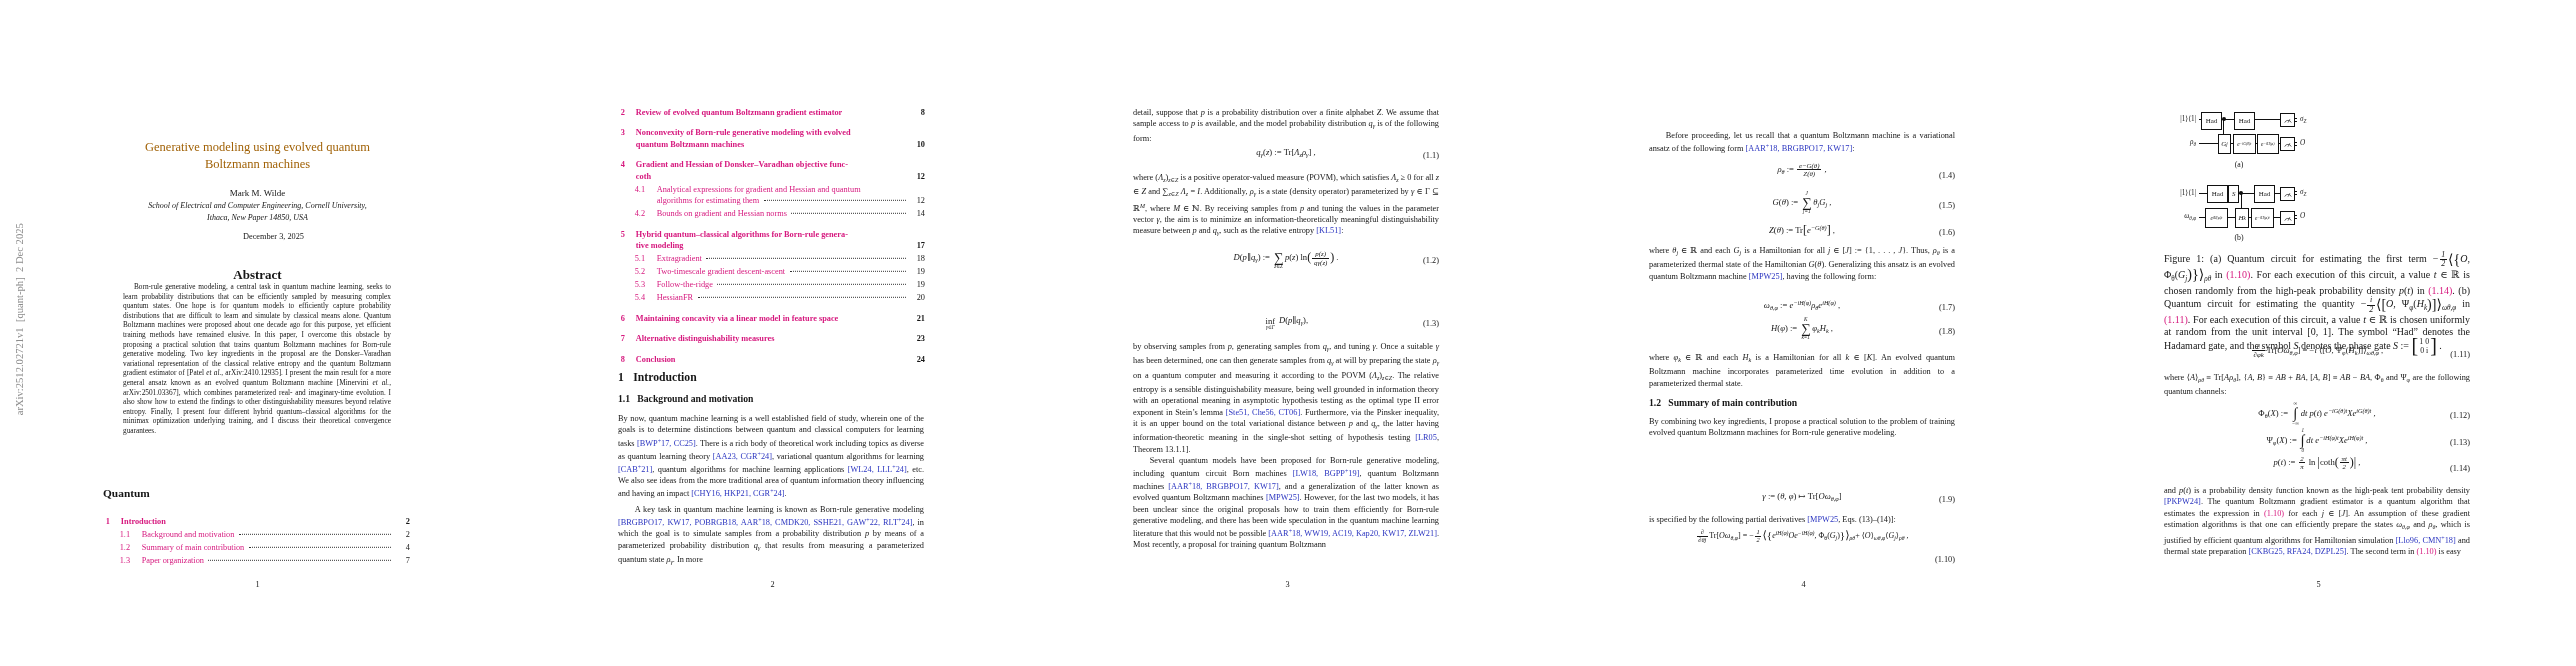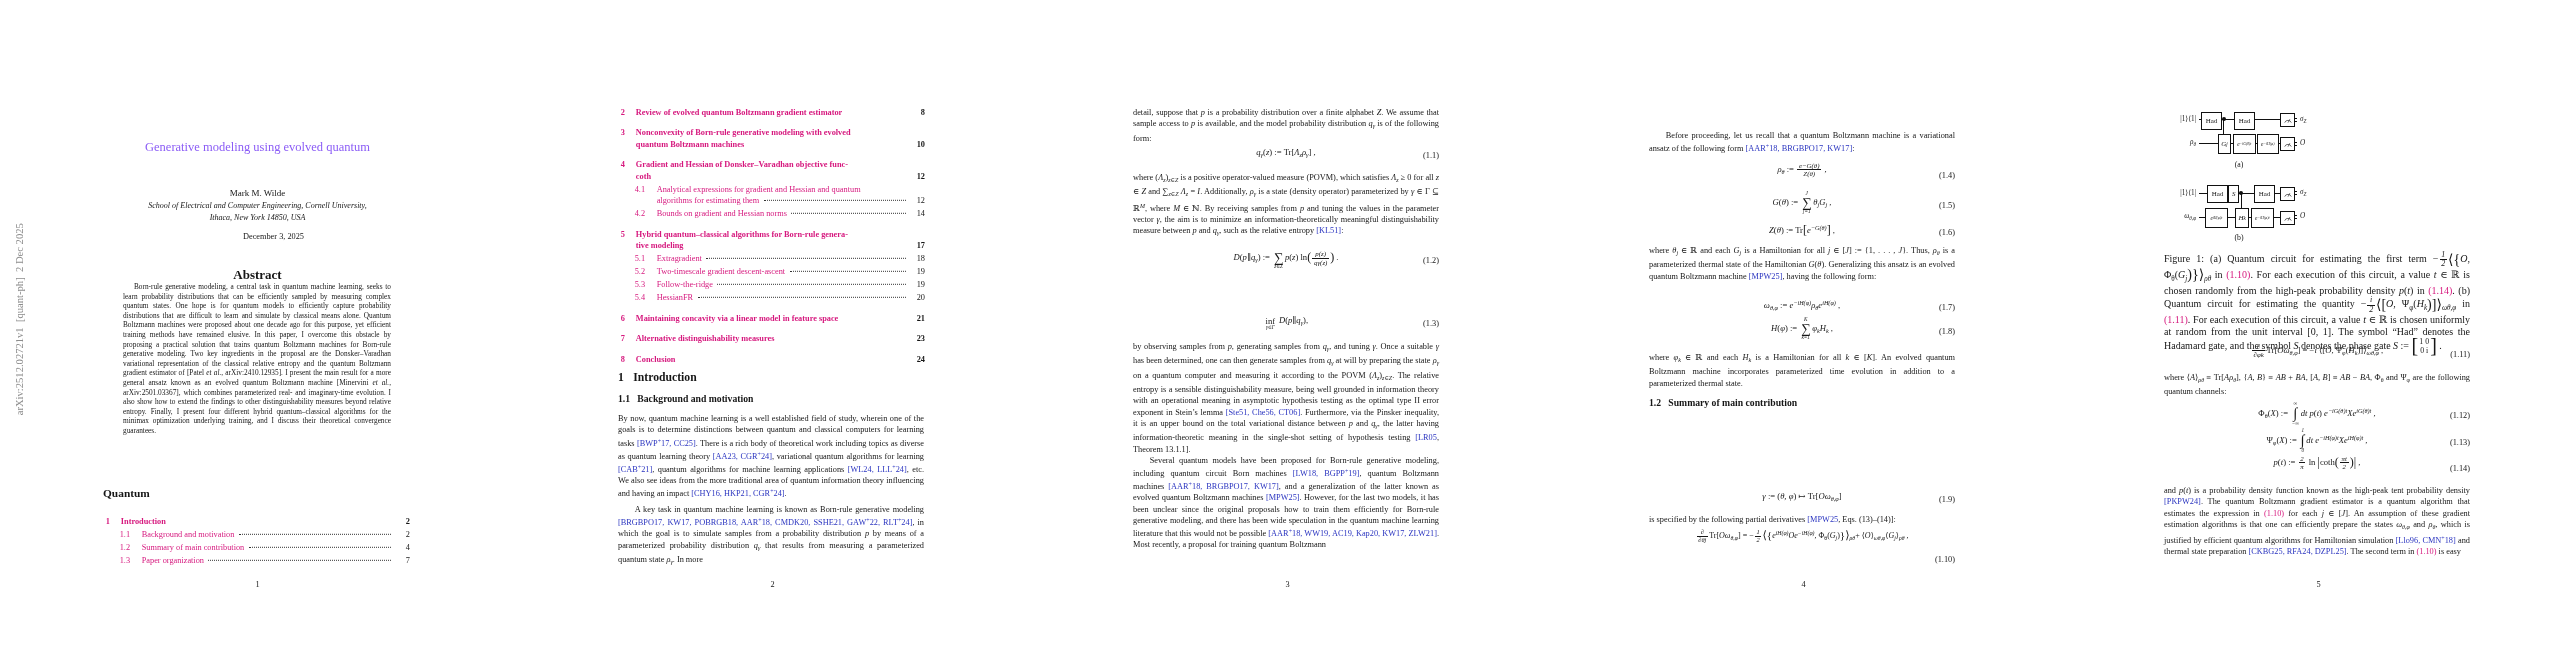--- a/index.html
+++ b/index.html
@@ -5,21 +5,21 @@
   html,body{margin:0;padding:0;background:#ffffff;}
   .canvas{position:relative;width:2576px;height:667px;background:#ffffff;overflow:hidden;
           font-family:"Liberation Serif","DejaVu Serif",serif;color:#161616;}
   .page{position:absolute;top:0;width:515px;height:667px;background:#ffffff;}
 
   
   .arxiv{position:absolute;left:-140px;top:312px;width:322px;height:14.5px;
          transform:rotate(-90deg);text-align:center;color:#8c8c8c;font-size:10.6px;white-space:pre;}
 
   
-  .title{position:absolute;left:0;width:515px;text-align:center;font-size:12.5px;color:#8b5cf6;}
+  .title{position:absolute;left:0;width:515px;text-align:center;font-size:12.5px;color:#a16207;}
   .author{position:absolute;left:0;width:515px;text-align:center;font-size:9px;}
   .affil{position:absolute;left:0;width:515px;text-align:center;font-size:8px;font-style:italic;}
   .date{position:absolute;left:16px;width:515px;text-align:center;font-size:8.3px;}
   .abs-head{position:absolute;left:0;width:515px;text-align:center;font-weight:bold;font-size:13px;}
   .abstract{position:absolute;left:123px;width:268px;font-size:7.3px;line-height:9.6px;
             text-align:justify;text-indent:11px;}
 
   
   .para{position:absolute;left:103px;width:306px;font-size:8.3px;line-height:11.3px;text-align:justify;}
   .ind{text-indent:16.7px;}
@@ -88,23 +88,24 @@
   .meter-svg{width:10px;height:7.2px;display:block;}
 </style>
 </head>
 <body>
 
 <div class="canvas">
 
   <section class="page" style="left:0px">
     <div class="arxiv">arXiv:2512.02721v1  [quant-ph]  2 Dec 2025</div>
     <div class="title" style="top:140px">Generative modeling using evolved quantum</div>
+    <div class="title" style="top:157px">Boltzmann machines</div>
     <div class="author" style="top:188px">Mark M. Wilde</div>
     <div class="affil" style="top:201px">School of Electrical and Computer Engineering, Cornell University,</div>
-    <div class="affil" style="top:213px">Ithaca, New York 14850, USA</div>
+    <div class="affil" style="top:213px">Ithaca, New Paper 14850, USA</div>
     <div class="date" style="top:232px">December 3, 2025</div>
     <div class="abs-head" style="top:267px">Abstract</div>
     <div class="abstract" style="top:282px"><span>Born-rule generative modeling, a central task in quantum machine learning, seeks to learn probability distributions that can be efficiently sampled by measuring complex quantum states. One hope is for quantum models to efficiently capture probability distributions that are difficult to learn and simulate by classical means alone. Quantum Boltzmann machines were proposed about one decade ago for this purpose, yet efficient training methods have remained elusive. In this paper, I overcome this obstacle by proposing a practical solution that trains quantum Boltzmann machines for Born-rule generative modeling. Two key ingredients in the proposal are the Donsker–Varadhan variational representation of the classical relative entropy and the quantum Boltzmann gradient estimator of [Patel </span><span class="m">et al.</span><span>, arXiv:2410.12935]. I present the main result for a more general ansatz known as an evolved quantum Boltzmann machine [Minervini </span><span class="m">et al.</span><span>, arXiv:2501.03367], which combines parameterized real- and imaginary-time evolution. I also show how to extend the findings to other distinguishability measures beyond relative entropy. Finally, I present four different hybrid quantum–classical algorithms for the minimax optimization underlying training, and I discuss their theoretical convergence guarantees.</span></div>
     <div class="contents-h" style="top:487px">Quantum</div>
     <div class="toc" style="top:516px">
         <div class="toc-entry tb">
           <div class="toc-row">
             <span class="toc-num">1</span>
             <span class="toc-text">Introduction</span>
             <span class="toc-spacer"></span>
@@ -314,20 +315,21 @@
     <div class="eq" style="top:317px;height:28px"><span class="eq-body"><span class="m">H</span><span>(</span><span class="m">φ</span><span>) := </span><span class="limop">
             <span class="lo-top">K</span>
             <span class="lo-op">∑</span>
             <span class="lo-bot">k=1</span>
           </span><span class="m">φ</span><span class="m sub">k</span><span class="m">H</span><span class="m sub">k</span><span> ,</span></span><span class="eq-tag">(1.8)</span></div>
     <div class="para" style="top:352px"><span>where </span><span class="m">φ</span><span class="m sub">k</span><span> ∈ ℝ and each </span><span class="m">H</span><span class="m sub">k</span><span> is a Hamiltonian for all </span><span class="m">k</span><span> ∈ [</span><span class="m">K</span><span>]. An evolved quantum Boltzmann machine incorporates parameterized time evolution in addition to a parameterized thermal state.</span></div>
     <div class="sub-h" style="top:397px">
       <span>1.2</span>
       <span>Summary of main contribution</span>
     </div>
+    <div class="para" style="top:416px"><span>By combining two key ingredients, I propose a practical solution to the problem of training evolved quantum Boltzmann machines for Born-rule generative modeling.</span></div>
     <div class="eq" style="top:491px;height:15.6px"><span class="eq-body"><span class="m">γ</span><span> := (</span><span class="m">θ, φ</span><span>) ↦ Tr[</span><span class="m">O</span><span class="m">ω</span><span class="m sub">θ,φ</span><span>]</span></span><span class="eq-tag">(1.9)</span></div>
     <div class="para" style="top:514px"><span>is specified by the following partial derivatives </span><span class="c">[MPW25</span><span>, Eqs. (13)–(14)]:</span></div>
     <div class="eq tag-low" style="top:529px;height:34px;font-size:8px"><span class="eq-body"><span class="frac">
             <span class="fnum">∂</span>
             <span class="fden">∂θj</span>
           </span><span>Tr[</span><span class="m">O</span><span class="m">ω</span><span class="m sub">θ,φ</span><span>] = −</span><span class="frac">
             <span class="fnum">1</span>
             <span class="fden">2</span>
           </span><span class="bigp">⟨{</span><span class="m">e</span><span class="m sup">iH(φ)</span><span class="m">O</span><span class="m">e</span><span class="m sup">−iH(φ)</span><span>, Φ</span><span class="sub">θ</span><span>(</span><span class="m">G</span><span class="m sub">j</span><span>)</span><span class="bigp">}⟩</span><span class="m sub">ρθ</span><span>+ ⟨</span><span class="m">O</span><span>⟩</span><span class="m sub">ωθ,φ</span><span>⟨</span><span class="m">G</span><span class="m sub">j</span><span>⟩</span><span class="m sub">ρθ</span><span> ,</span></span><span class="eq-tag">(1.10)</span></div>
     <div class="folio" style="top:580px">4</div>

